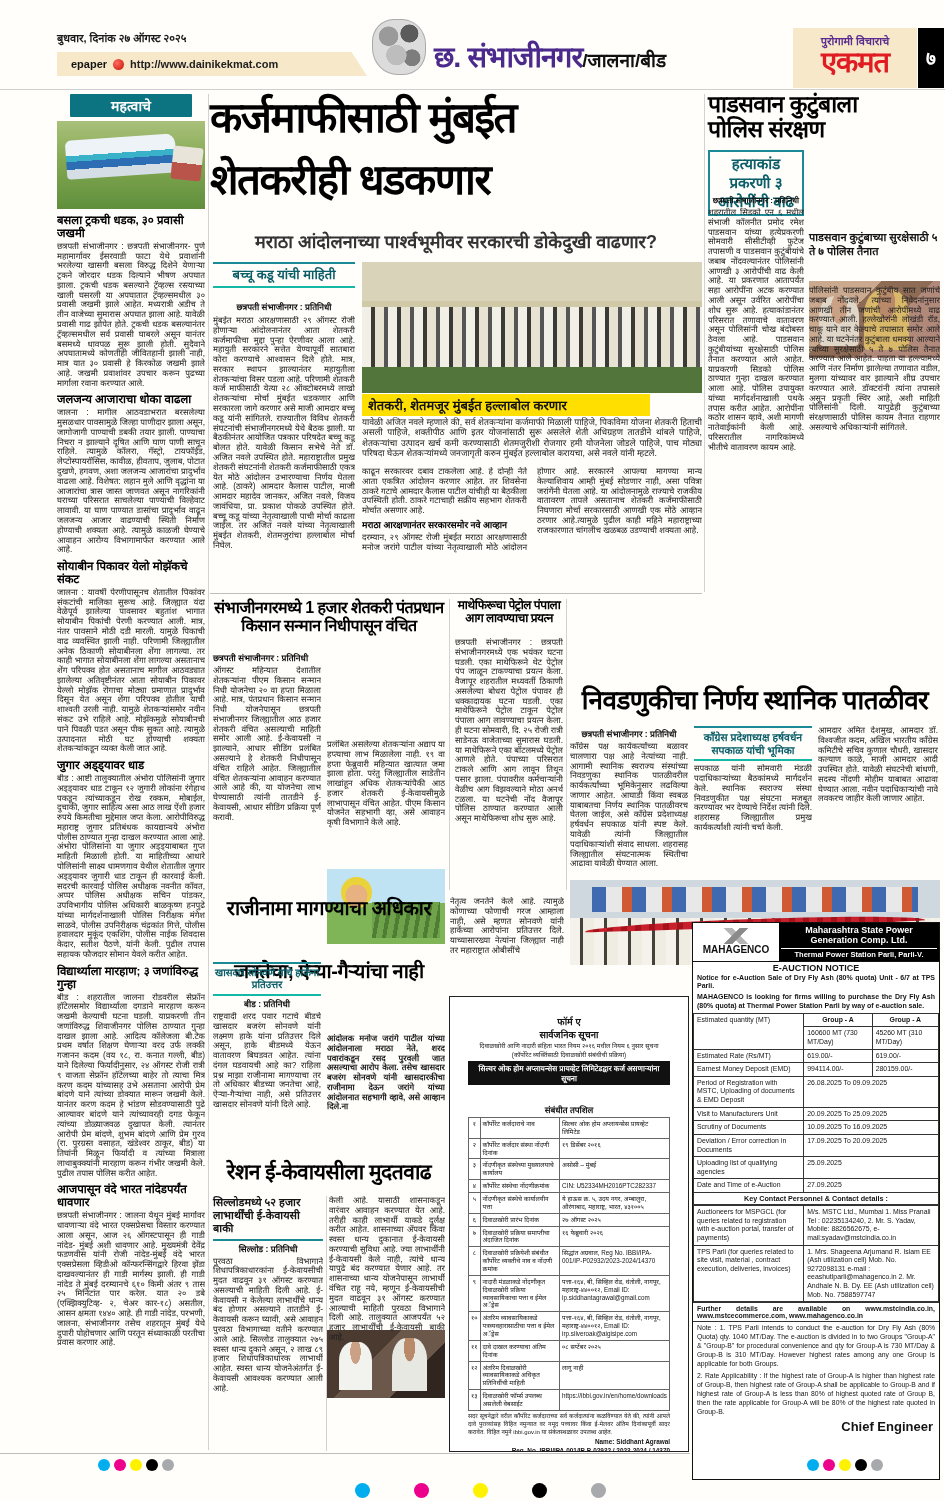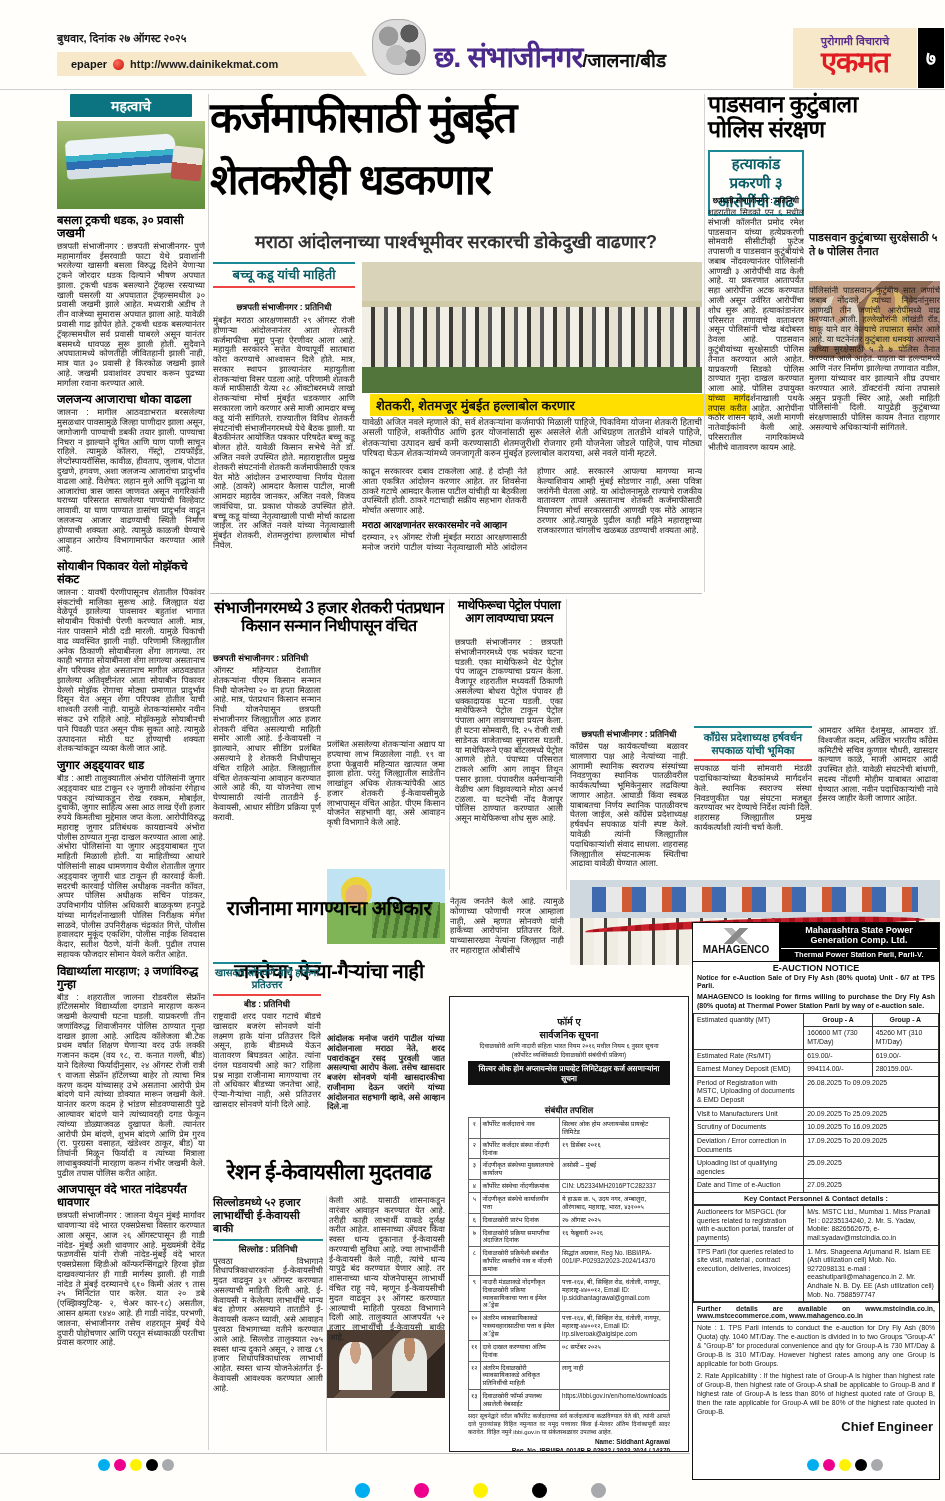--- a/index.html
+++ b/index.html
@@ -43,21 +43,21 @@
   .ph-farmer-ill .head{position:absolute;left:12%;top:10%;width:26%;height:42%;background:radial-gradient(circle at 50% 60%,#e8b182 0 45%,#ead23a 46%);border-radius:50%}
   .ph-farmer-ill .rows{position:absolute;right:4%;bottom:8%;width:58%;height:48%;background:repeating-linear-gradient(100deg,#6fa34b 0 6px,#4e7d33 6px 10px)}
   .ph-press{background:linear-gradient(135deg,#4a3a30 0 40%,#6b584a 40% 70%,#30261f 70%)}
   .ph-press .m1{position:absolute;left:10%;top:18%;width:28%;height:70%;background:radial-gradient(ellipse at 50% 20%,#caa184 0 22%,#f2f2ee 23%);border-radius:40% 40% 0 0}
   .ph-press .m2{position:absolute;left:55%;top:12%;width:30%;height:78%;background:radial-gradient(ellipse at 50% 18%,#b98a69 0 22%,#e8e8e2 23%);border-radius:40% 40% 0 0}
   .ph-congress{background:linear-gradient(180deg,#cfd8de 0 55%,#e9e7df 55%)}
   .ph-congress .banner{position:absolute;left:6%;top:8%;width:88%;height:30%;background:repeating-linear-gradient(90deg,#3f6ab0 0 14px,#e8e8e8 14px 30px,#cf5a34 30px 40px)}
   .ph-congress .people{position:absolute;left:0;right:0;bottom:0;height:55%;background:repeating-linear-gradient(90deg,#f4f2ea 0 10px,#44413a 10px 13px,#efece2 13px 24px)}
   .ph-congress .garland{position:absolute;left:4%;right:4%;top:46%;height:9%;background:repeating-linear-gradient(90deg,#c8202a 0 8px,#a5121c 8px 14px);border-radius:50% 50% 50% 50%/90% 90% 10% 10%;transform:rotate(-2deg)}
   .capband{background:#ffdf00;font-weight:800;font-size:13px;padding:2px 6px;color:#111;white-space:nowrap;overflow:hidden}
-  .kicker{border-top:2px solid #1b8a97;border-bottom:2px solid #ef4444;color:#0b5e68;font-weight:800;text-align:center;padding:3px 2px;line-height:1.2}
+  .kicker{border-top:2px solid #1b8a97;border-bottom:2px solid #14b8a6;color:#0b5e68;font-weight:800;text-align:center;padding:3px 2px;line-height:1.2}
   .kickbox{border:2px solid #1b8a97;color:#0b5e68;font-weight:800;text-align:center;padding:3px 2px;line-height:1.25}
   .byline{font-weight:bold;font-size:8.6px;text-align:center;color:#111;padding:2px 0}
   .headline-xl{font-weight:700;text-align:left;color:#000;letter-spacing:-1.5px;line-height:1.04}
   .subhead-lead{font-weight:800;text-align:center;color:#333}
   .cols2{column-count:2;column-gap:10px}
   .subinline{font-weight:800;font-size:9px;margin:2px 0;color:#000}
   
   .notice{border:1.5px solid #222;background:#fff;padding:18px;font-size:6.4px;overflow:hidden}
   .notice .hd1{font-weight:800;font-size:9.5px;text-align:center}
   .notice .hd2{font-weight:800;font-size:9.5px;text-align:center}
@@ -140,69 +140,70 @@
   <div class="abs headline-xl" style="left:210px;top:158px;width:492px;font-size:42px">शेतकरीही धडकणार</div>
   <div class="abs subhead-lead" style="left:210px;top:229px;width:492px;font-size:18px">मराठा आंदोलनाच्या पार्श्वभूमीवर सरकारची डोकेदुखी वाढणार?</div>
 
   <div class="abs kicker" style="left:213px;top:262px;width:142px;font-size:13px">बच्चू कडू यांची माहिती</div>
   <div class="abs byline" style="left:213px;top:299px;width:142px">छत्रपती संभाजीनगर : प्रतिनिधी</div>
   <div class="abs bt" style="left:213px;top:316px;width:142px;height:276px">मुंबईत मराठा आरक्षणासाठी २९ ऑगस्ट रोजी होणाऱ्या आंदोलनानंतर आता शेतकरी कर्जमाफीचा मुद्दा पुन्हा ऐरणीवर आला आहे. महायुती सरकारने सत्तेत येण्यापूर्वी सातबारा कोरा करण्याचे आश्वासन दिले होते. मात्र, सरकार स्थापन झाल्यानंतर महायुतीला शेतकऱ्यांचा विसर पडला आहे. परिणामी शेतकरी कर्ज माफीसाठी येत्या २८ ऑक्टोबरमध्ये लाखो शेतकऱ्यांचा मोर्चा मुंबईत धडकणार आणि सरकारला जागे करणार असे माजी आमदार बच्चू कडू यांनी सांगितले. राज्यातील विविध शेतकरी संघटनांची संभाजीनगरमध्ये येथे बैठक झाली. या बैठकीनंतर आयोजित पत्रकार परिषदेत बच्चू कडू बोलत होते. यावेळी किसान सभेचे नेते डॉ. अजित नवले उपस्थित होते. महाराष्ट्रातील प्रमुख शेतकरी संघटनांनी शेतकरी कर्जमाफीसाठी एकत्र येत मोठे आंदोलन उभारण्याचा निर्णय घेतला आहे. (ठाकरे) आमदार कैलास पाटील, माजी आमदार महादेव जानकर, अजित नवले, विजय जावंधिया, प्रा. प्रकाश पोकळे उपस्थित होते. बच्चू कडू यांच्या नेतृत्वाखाली पाची मोर्चा काढला जाईल. तर अजित नवले यांच्या नेतृत्वाखाली मुंबईत शेतकरी, शेतमजुरांचा हल्लाबोल मोर्चा निघेल.</div>
 
   <div class="abs photo ph-farmers" style="left:362px;top:262px;width:340px;height:131px">
     <div class="crowd"></div>
   </div>
-  <div class="abs capband" style="left:370px;top:394px;width:380px">शेतकरी, शेतमजूर मुंबईत हल्लाबोल करणार</div>
+  <div class="abs capband" style="left:362px;top:394px;width:288px">शेतकरी, शेतमजूर मुंबईत हल्लाबोल करणार</div>
   <div class="abs bt" style="left:362px;top:417px;width:340px;height:47px;font-size:8.7px">यावेळी अजित नवले म्हणाले की, सर्व शेतकऱ्यांना कर्जमाफी मिळाली पाहिजे, पिकविमा योजना शेतकरी हिताची असली पाहिजे, शक्तीपीठ आणि इतर योजनांसाठी सुरू असलेले शेती अधिग्रहण तातडीने थांबले पाहिजे, शेतकऱ्यांचा उत्पादन खर्च कमी करण्यासाठी शेतमजुरीशी रोजगार हमी योजनेला जोडले पाहिजे, पाच मोठ्या परिषदा घेऊन शेतकऱ्यांमध्ये जनजागृती करुन मुंबईत हल्लाबोल करायचा, असे नवले यांनी म्हटले.</div>
   <div class="abs cols2" style="left:362px;top:467px;width:340px;height:124px;overflow:hidden">
     <div class="bt" style="max-height:none;overflow:visible">काढून सरकारवर दबाव टाकलेला आहे. हे दोन्ही नेते आता एकत्रित आंदोलन करणार आहेत. तर शिवसेना ठाकरे गटाचे आमदार कैलास पाटील यांचीही या बैठकीला उपस्थिती होती. ठाकरे गटाचाही सक्रीय सहभाग शेतकरी मोर्चात असणार आहे.</div>
     <div class="subinline">मराठा आरक्षणानंतर सरकारसमोर नवे आव्हान</div>
     <div class="bt" style="max-height:none;overflow:visible">दरम्यान, २९ ऑगस्ट रोजी मुंबईत मराठा आरक्षणासाठी मनोज जरांगे पाटील यांच्या नेतृत्वाखाली मोठे आंदोलन होणार आहे. सरकारने आपल्या मागण्या मान्य केल्याशिवाय आम्ही मुंबई सोडणार नाही, असा पवित्रा जरांगेंनी घेतला आहे. या आंदोलनामुळे राज्याचे राजकीय वातावरण तापले असतानाच शेतकरी कर्जमाफीसाठी निघणारा मोर्चा सरकारसाठी आणखी एक मोठे आव्हान ठरणार आहे.त्यामुळे पुढील काही महिने महाराष्ट्राच्या राजकारणात चांगलीच खळबळ उडण्याची शक्यता आहे.</div>
   </div>
   <div class="hrule" style="left:210px;top:593px;width:492px"></div>
   <div class="vrule" style="left:704px;top:94px;height:498px"></div>
 
   <div class="abs h2l" style="left:708px;top:92px;width:206px;font-size:23px;text-align:left">पाडसवान कुटुंबाला पोलिस संरक्षण</div>
   <div class="abs kickbox" style="left:708px;top:150px;width:96px;font-size:15px">हत्याकांड प्रकरणी ३ आरोपींची वाढ</div>
   <div class="abs byline" style="left:708px;top:193px;width:96px;font-size:7.8px">छत्रपती संभाजीनगर : प्रतिनिधी</div>
   <div class="abs bt" style="left:708px;top:208px;width:96px;height:382px">शहरातील सिडको एन ६ मधील संभाजी कॉलनीत प्रमोद रमेश पाडसवान यांच्या हत्येप्रकरणी सोमवारी सीसीटीव्ही फुटेज तपासणी व पाडसवान कुटुंबीयांचे जबाब नोंदवल्यानंतर पोलिसांनी आणखी ३ आरोपींची वाढ केली आहे. या प्रकरणात आतापर्यंत सहा आरोपींना अटक करण्यात आली असून उर्वरित आरोपींचा शोध सुरू आहे. हत्याकांडानंतर परिसरात तणावाचे वातावरण असून पोलिसांनी चोख बंदोबस्त ठेवला आहे. पाडसवान कुटुंबीयांच्या सुरक्षेसाठी पोलिस तैनात करण्यात आले आहेत. याप्रकरणी सिडको पोलिस ठाण्यात गुन्हा दाखल करण्यात आला आहे. पोलिस उपायुक्त यांच्या मार्गदर्शनाखाली पथके तपास करीत आहेत. आरोपींना कठोर शासन व्हावे, अशी मागणी नातेवाईकांनी केली आहे. परिसरातील नागरिकांमध्ये भीतीचे वातावरण कायम आहे.</div>
   <div class="abs photo ph-family" style="left:809px;top:150px;width:131px;height:77px">
     <div class="f1"></div>
       <div class="f2"></div>
   </div>
   <div class="abs" style="left:809px;top:231px;width:131px;font-size:11px;font-weight:800;line-height:1.25">पाडसवान कुटुंबाच्या सुरक्षेसाठी ५ ते ७ पोलिस तैनात</div>
   <div class="abs bt" style="left:809px;top:286px;width:131px;height:304px">पोलिसांनी पाडसवान कुटुंबीय सात जणांचे जबाब नोंदवले. त्यांच्या निवेदनांनुसार आणखी तीन जणांची आरोपींमध्ये वाढ करण्यात आली. हल्लेखोरांनी लोखंडी रॉड, चाकू याने वार केल्याचे तपासात समोर आले आहे. या घटनेनंतर कुटुंबाला धमक्या आल्याने त्यांच्या सुरक्षेसाठी ५ ते ७ पोलिस तैनात करण्यात आले आहेत. पाहता या हल्ल्यामध्ये आणि नंतर निर्माण झालेल्या तणावात वडील, मुलगा यांच्यावर वार झाल्याने शीघ्र उपचार करण्यात आले. डॉक्टरांनी त्यांना तपासले असून प्रकृती स्थिर आहे, अशी माहिती पोलिसांनी दिली. यापुढेही कुटुंबाच्या संरक्षणासाठी पोलिस कायम तैनात राहणार असल्याचे अधिकाऱ्यांनी सांगितले.</div>
 
-  <div class="abs h2l" style="left:213px;top:599px;width:232px;font-size:16px">संभाजीनगरमध्ये 3 हजार शेतकरी पंतप्रधान किसान सन्मान निधीपासून वंचित</div>
+  <div class="abs h2l" style="left:213px;top:599px;width:232px;font-size:16px">संभाजीनगरमध्ये 1 हजार शेतकरी पंतप्रधान किसान सन्मान निधीपासून वंचित</div>
   <div class="abs byline" style="left:213px;top:650px;width:232px;text-align:left">छत्रपती संभाजीनगर : प्रतिनिधी</div>
   <div class="abs bt" style="left:213px;top:666px;width:108px;height:224px">ऑगस्ट महिन्यात देशातील शेतकऱ्यांना पीएम किसान सन्मान निधी योजनेचा २० वा हप्ता मिळाला आहे. मात्र, पंतप्रधान किसान सन्मान निधी योजनेपासून छत्रपती संभाजीनगर जिल्ह्यातील आठ हजार शेतकरी वंचित असल्याची माहिती समोर आली आहे. ई-केवायसी न झाल्याने, आधार सीडिंग प्रलंबित असल्याने हे शेतकरी निधीपासून वंचित राहिले आहेत. जिल्ह्यातील वंचित शेतकऱ्यांना आवाहन करण्यात आले आहे की, या योजनेचा लाभ घेण्यासाठी त्यांनी तातडीने ई-केवायसी, आधार सीडिंग प्रक्रिया पूर्ण करावी.</div>
   <div class="abs photo ph-farmer-ill" style="left:327px;top:661px;width:118px;height:75px">
     <div class="head"></div>
       <div class="rows"></div>
   </div>
   <div class="abs bt" style="left:327px;top:740px;width:118px;height:150px">प्रलंबित असलेल्या शेतकऱ्यांना अद्याप या हप्त्याचा लाभ मिळालेला नाही. १९ वा हप्ता फेब्रुवारी महिन्यात खात्यात जमा झाला होता. परंतु जिल्ह्यातील साडेतीन लाखांहून अधिक शेतकऱ्यांपैकी आठ हजार शेतकरी ई-केवायसीमुळे लाभापासून वंचित आहेत. पीएम किसान योजनेत सहभागी व्हा, असे आवाहन कृषी विभागाने केले आहे.</div>
   <div class="vrule" style="left:449px;top:599px;height:291px"></div>
 
   <div class="abs h2l" style="left:455px;top:599px;width:108px;font-size:12px">माथेफिरूचा पेट्रोल पंपाला आग लावण्याचा प्रयत्न</div>
   <div class="abs bt" style="left:455px;top:638px;width:108px;height:252px">छत्रपती संभाजीनगर : छत्रपती संभाजीनगरमध्ये एक भयंकर घटना घडली. एका माथेफिरूने थेट पेट्रोल पंप जाळून टाकण्याचा प्रयत्न केला. वैजापूर शहरातील मध्यवर्ती ठिकाणी असलेल्या बोधरा पेट्रोल पंपावर ही धक्कादायक घटना घडली. एका माथेफिरूने पेट्रोल टाकून पेट्रोल पंपाला आग लावण्याचा प्रयत्न केला. ही घटना सोमवारी, दि. २५ रोजी रात्री साडेनऊ वाजेताच्या सुमारास घडली. या माथेफिरूने एका बॉटलमध्ये पेट्रोल आणले होते. पंपाच्या परिसरात टाकले आणि आग लावून तिथून पसार झाला. पंपावरील कर्मचाऱ्यांनी वेळीच आग विझवल्याने मोठा अनर्थ टळला. या घटनेची नोंद वैजापूर पोलिस ठाण्यात करण्यात आली असून माथेफिरूचा शोध सुरू आहे.</div>
   <div class="vrule" style="left:566px;top:599px;height:291px"></div>
 
   <div class="abs photo ph-congress" style="left:570px;top:597px;width:370px;height:85px">
     <div class="banner"></div>
       <div class="people"></div>
       <div class="garland"></div>
   </div>
+  <div class="abs h2l" style="left:570px;top:686px;width:370px;font-size:26px">निवडणुकीचा निर्णय स्थानिक पातळीवर</div>
   <div class="abs" style="left:570px;top:726px;width:118px">
     <div class="byline">छत्रपती संभाजीनगर : प्रतिनिधी</div>
     <div class="bt" style="height:246px">काँग्रेस पक्ष कार्यकर्त्यांच्या बळावर चालणारा पक्ष आहे नेत्यांच्या नाही. आगामी स्थानिक स्वराज्य संस्थांच्या निवडणुका स्थानिक पातळीवरील कार्यकर्त्यांच्या भूमिकेनुसार लढविल्या जाणार आहेत. आघाडी किंवा स्वबळ याबाबतचा निर्णय स्थानिक पातळीवरच घेतला जाईल, असे काँग्रेस प्रदेशाध्यक्ष हर्षवर्धन सपकाळ यांनी स्पष्ट केले. यावेळी त्यांनी जिल्ह्यातील पदाधिकाऱ्यांशी संवाद साधला. शहरासह जिल्ह्यातील संघटनात्मक स्थितीचा आढावा यावेळी घेण्यात आला.</div>
   </div>
   <div class="abs" style="left:694px;top:726px;width:118px">
     <div class="kicker" style="font-size:10.5px">काँग्रेस प्रदेशाध्यक्ष हर्षवर्धन सपकाळ यांची भूमिका</div>
     <div class="bt" style="height:140px;margin-top:3px">सपकाळ यांनी सोमवारी मंडळी पदाधिकाऱ्यांच्या बैठकांमध्ये मार्गदर्शन केले. स्थानिक स्वराज्य संस्था निवडणुकीत पक्ष संघटना मजबूत करण्यावर भर देण्याचे निर्देश त्यांनी दिले. शहरासह जिल्ह्यातील प्रमुख कार्यकर्त्यांशी त्यांनी चर्चा केली.</div>
   </div>
-  <div class="abs bt" style="left:818px;top:726px;width:120px;height:190px">आमदार अमित देशमुख, आमदार डॉ. विश्वजीत कदम, अखिल भारतीय काँग्रेस कमिटीचे सचिव कुणाल चौधरी, खासदार कल्याण काळे, माजी आमदार आदी उपस्थित होते. यावेळी संघटनेची बांधणी, सदस्य नोंदणी मोहीम याबाबत आढावा घेण्यात आला. नवीन पदाधिकाऱ्यांची नावे ईसरव जाहीर केली जाणार आहेत.</div>
+  <div class="abs bt" style="left:818px;top:726px;width:120px;height:190px">आमदार अमित देशमुख, आमदार डॉ. विश्वजीत कदम, अखिल भारतीय काँग्रेस कमिटीचे सचिव कुणाल चौधरी, खासदार कल्याण काळे, माजी आमदार आदी उपस्थित होते. यावेळी संघटनेची बांधणी, सदस्य नोंदणी मोहीम याबाबत आढावा घेण्यात आला. नवीन पदाधिकाऱ्यांची नावे लवकरच जाहीर केली जाणार आहेत.</div>
 
   <div class="abs h2l" style="left:213px;top:897px;width:232px;font-size:20px">राजीनामा मागण्याचा अधिकार</div>
   <div class="abs h2l" style="left:213px;top:960px;width:232px;font-size:20px">जनतेचा; ऐऱ्या-गैऱ्यांचा नाही</div>
   <div class="abs" style="left:213px;top:962px;width:108px">
     <div class="kicker" style="font-size:10px">खासदार सोनवणे यांचे हाकेंना प्रतिउत्तर</div>
     <div class="byline">बीड : प्रतिनिधी</div>
     <div class="bt" style="height:148px">राष्ट्रवादी शरद पवार गटाचे बीडचे खासदार बजरंग सोनवणे यांनी लक्ष्मण हाके यांना प्रतिउत्तर दिले असून, हाके बीडमध्ये येऊन वातावरण बिघडवत आहेत. त्यांना दंगल घडवायची आहे का? राहिला प्रश्न माझा राजीनामा मागण्याचा तर तो अधिकार बीडच्या जनतेचा आहे, ऐऱ्या-गैऱ्यांचा नाही, असे प्रतिउत्तर खासदार सोनवणे यांनी दिले आहे.</div>
   </div>
   <div class="abs photo ph-press" style="left:327px;top:962px;width:118px;height:68px">
     <div class="m1"></div>

